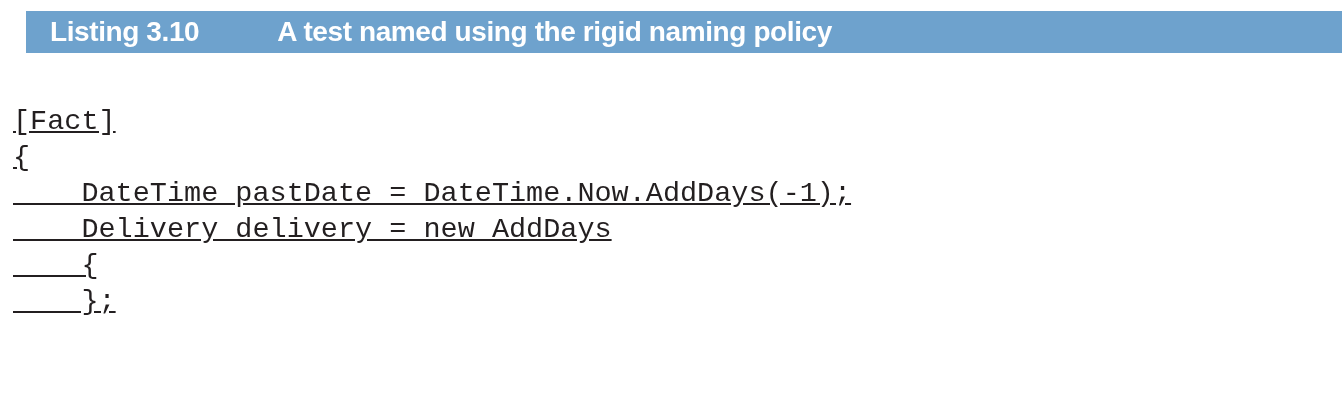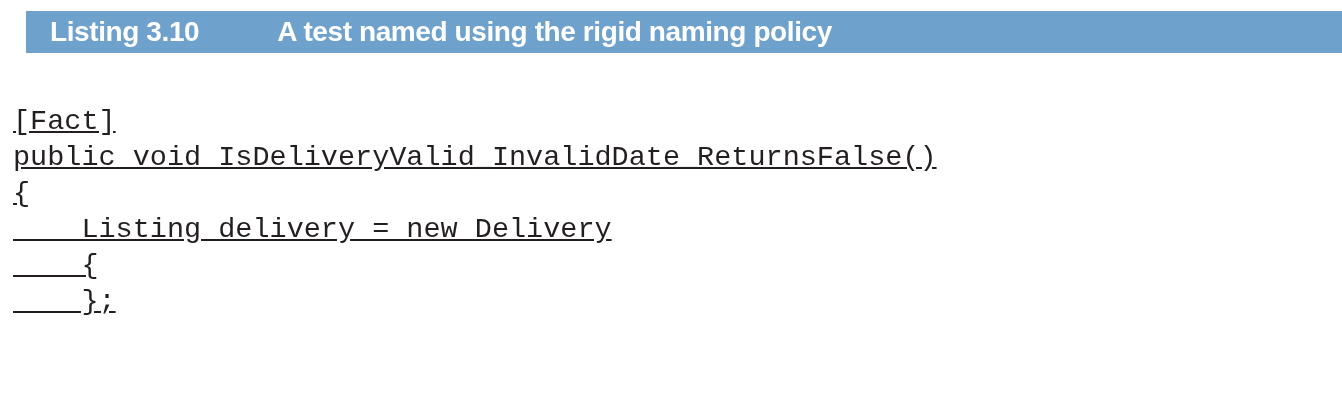--- a/index.html
+++ b/index.html
@@ -60,18 +60,18 @@
 </head>
 <body>
 
 <div class="listing-header">
   <span class="listing-label">Listing 3.10</span>
   <span class="listing-title">A test named using the rigid naming policy</span>
 </div>
 
 <div class="code-block">
     <div class="code-line">[Fact]</div>
-    <div class="code-line">public void IsDeliveryValid_InvalidDate_ReturnsFalse()</div>
     <div class="code-line">{</div>
-    <div class="code-line">    Listing delivery = new Delivery</div>
+    <div class="code-line">    DateTime pastDate = DateTime.Now.AddDays(-1);</div>
+    <div class="code-line">    Delivery delivery = new AddDays</div>
     <div class="code-line">    {</div>
     <div class="code-line">    };</div>
   </div>
 
 </body></html>

